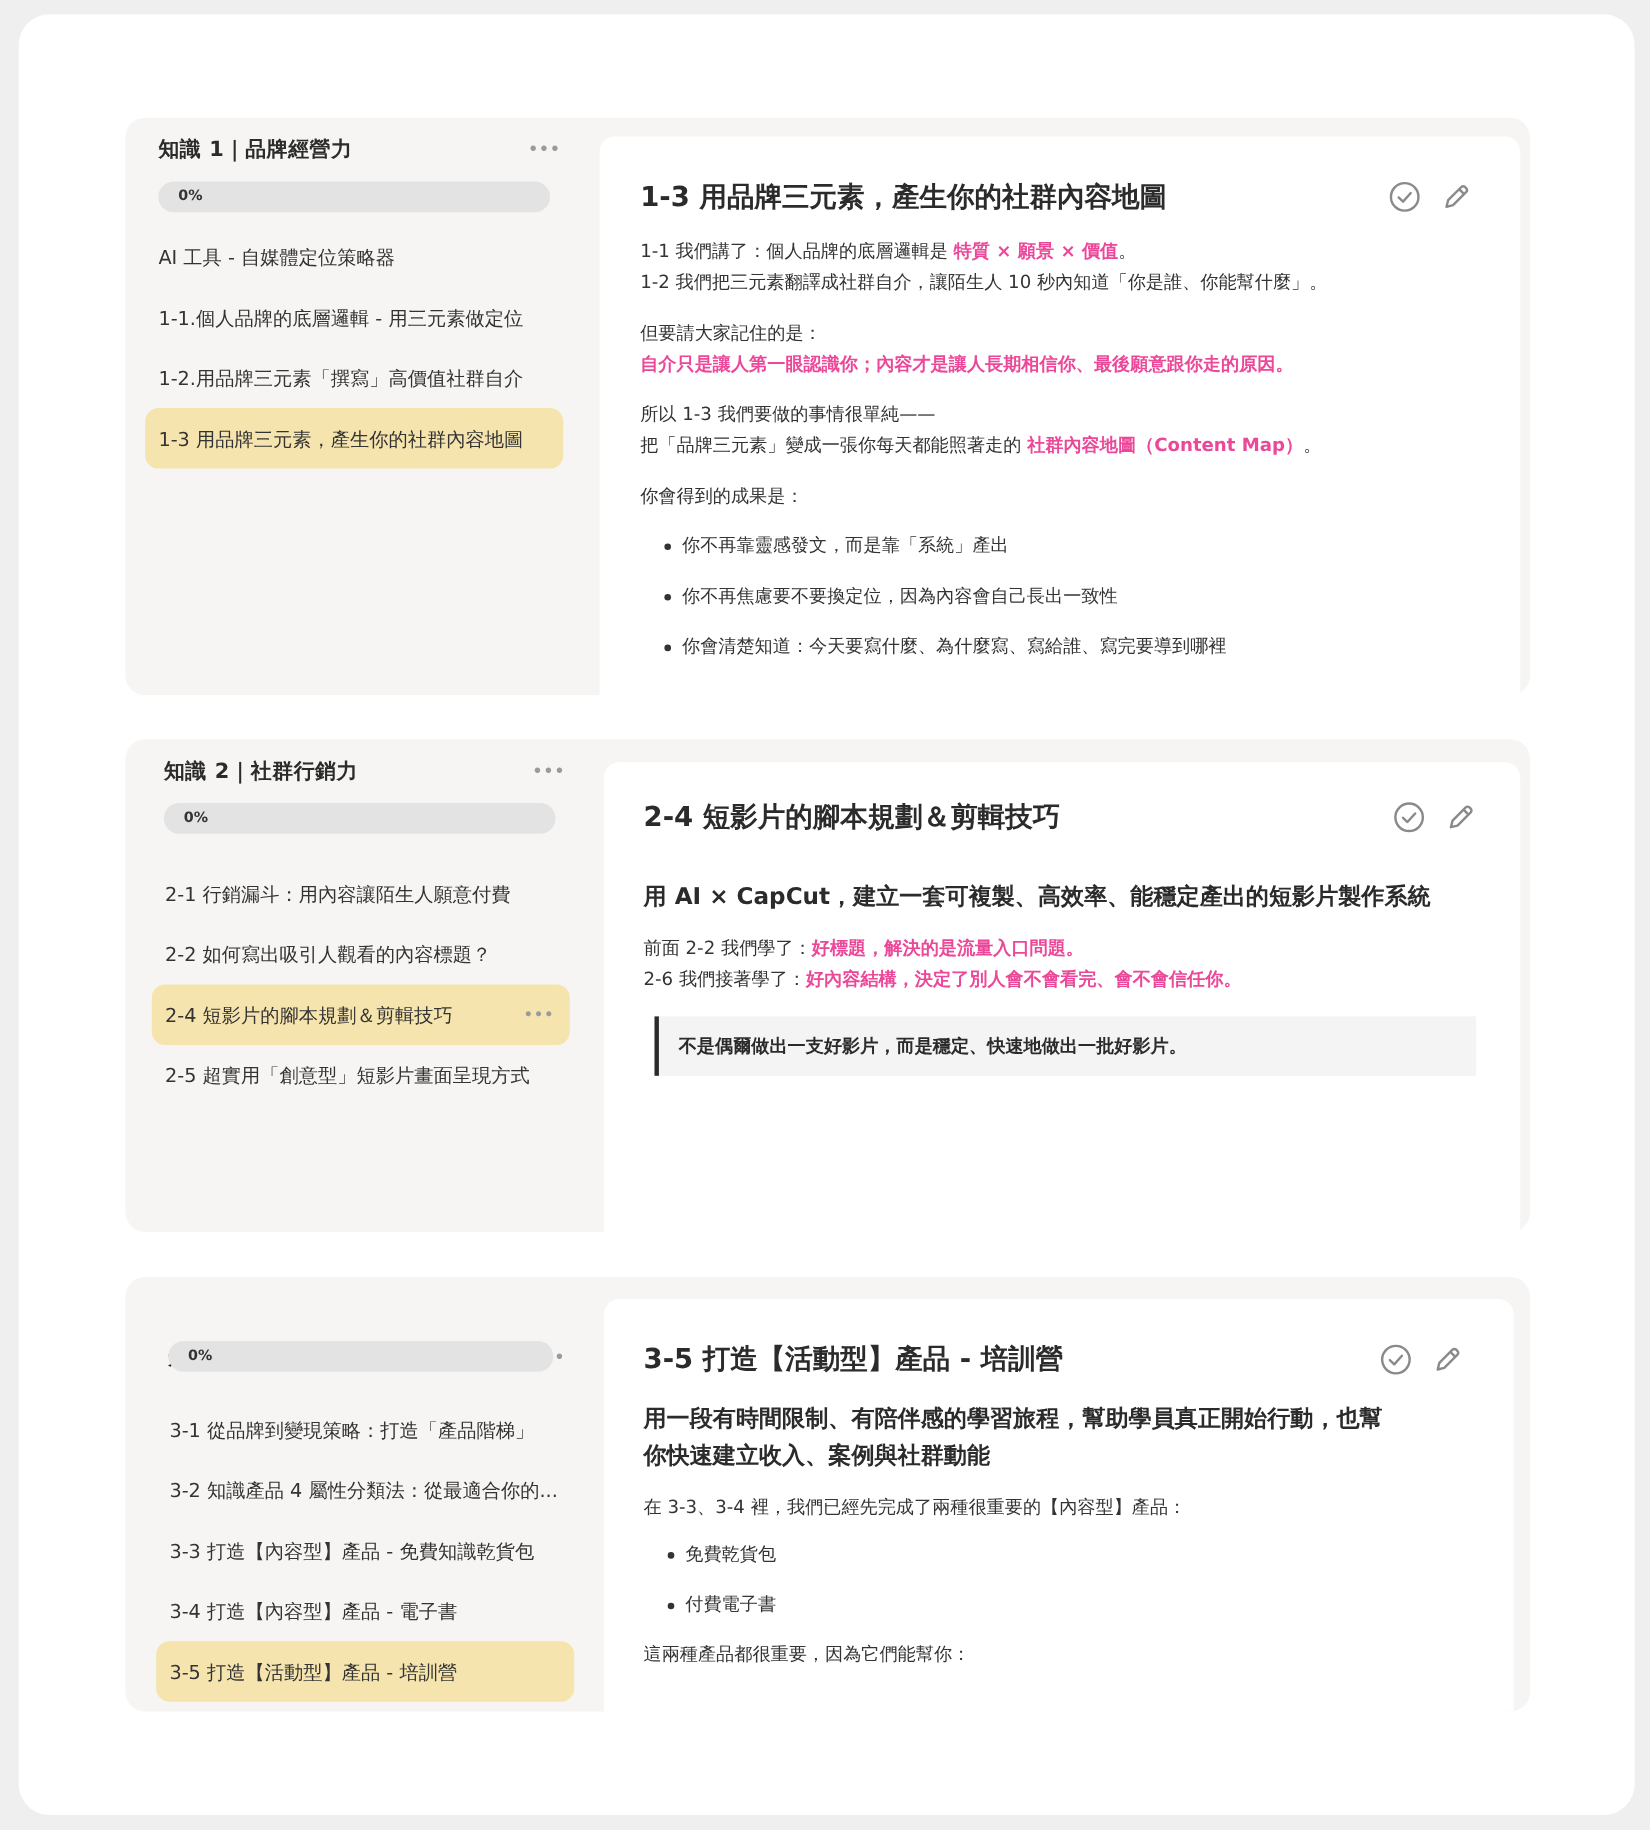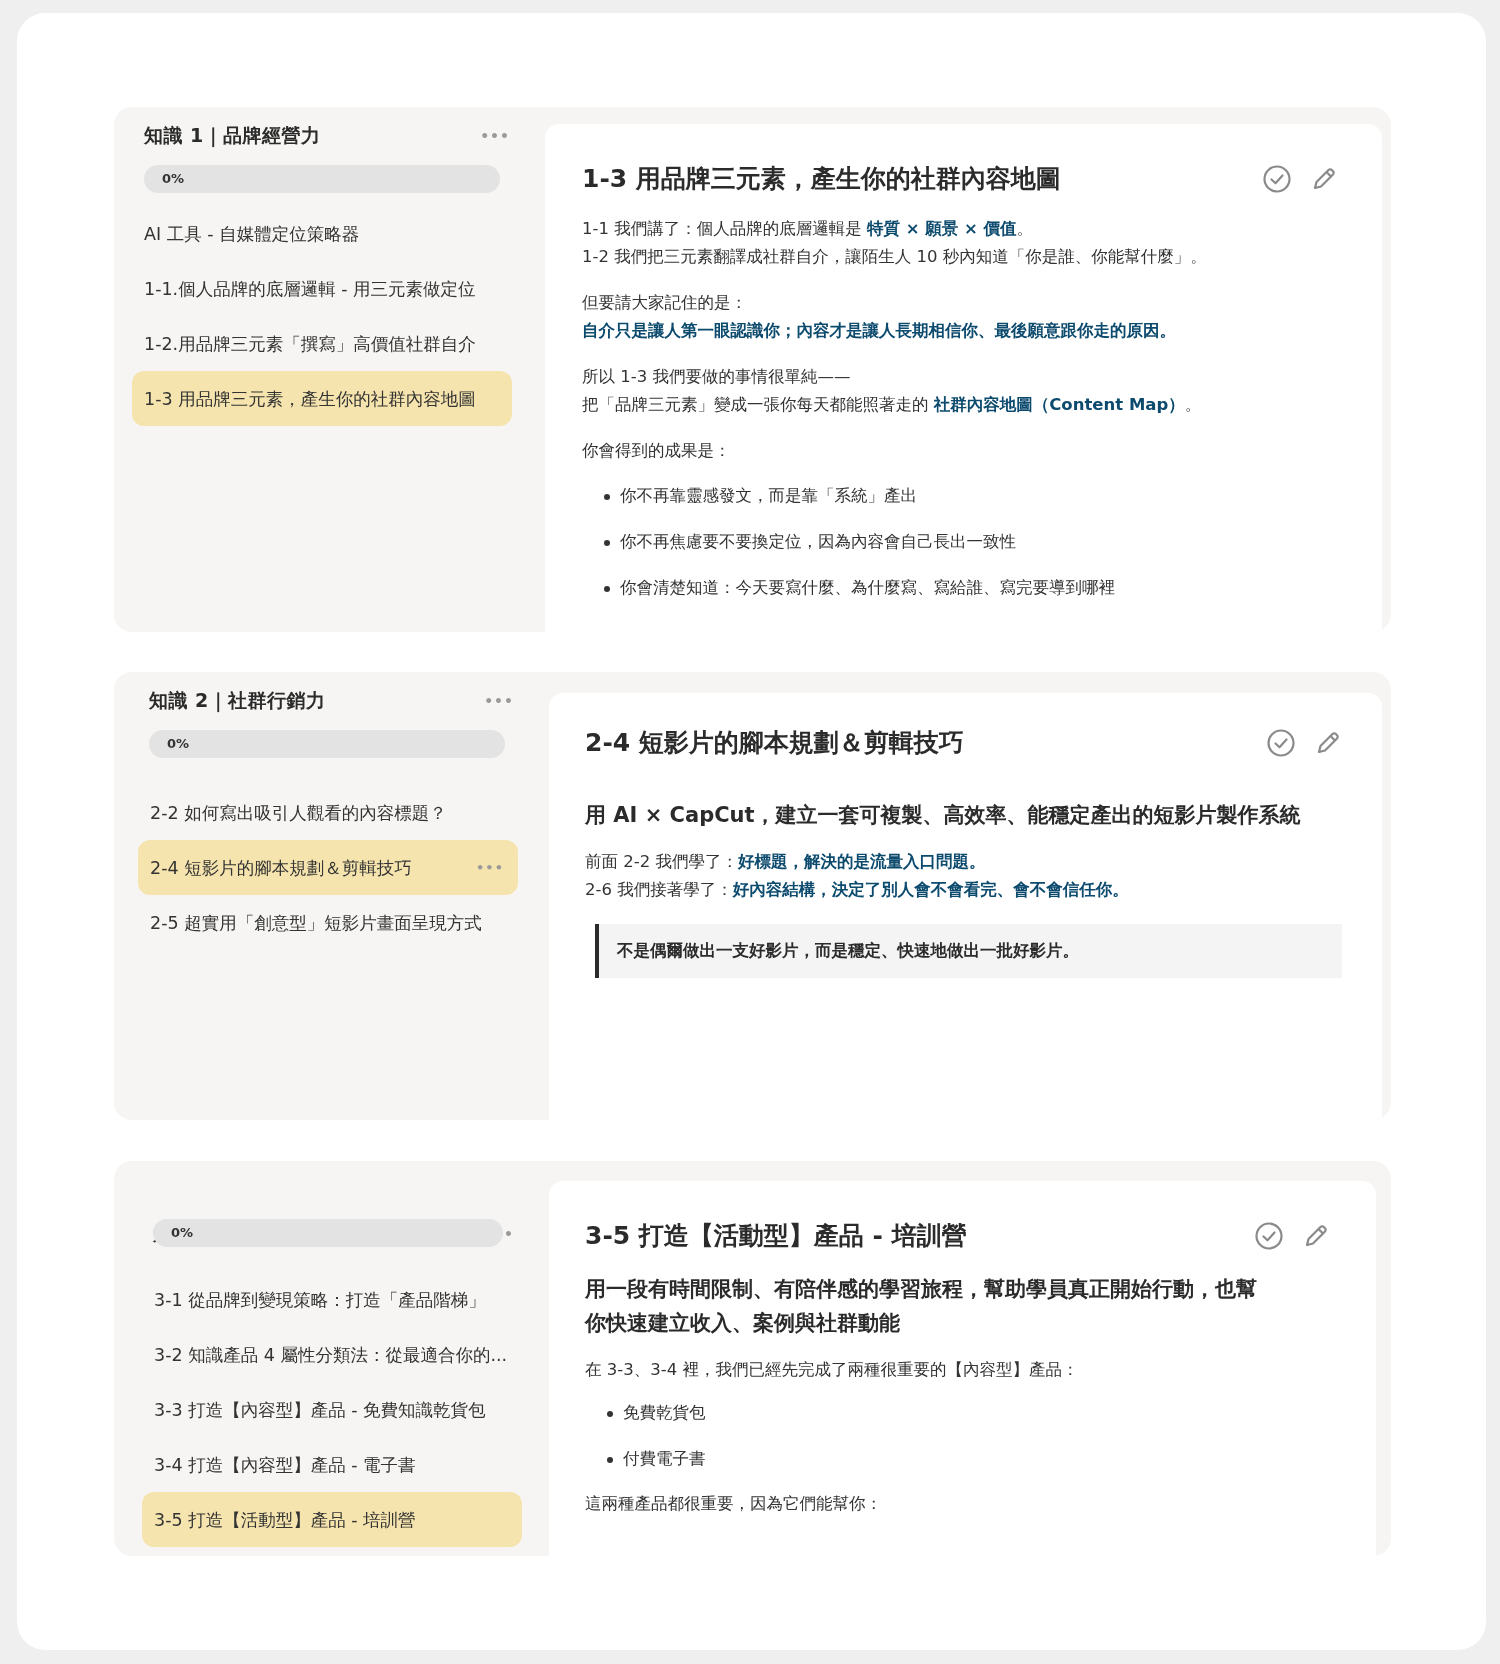--- a/index.html
+++ b/index.html
@@ -24,21 +24,21 @@
   .content { position: absolute; background: #ffffff; border-radius: 14px 14px 0 0; }
   .c1 { left: 431px; top: 17px; width: 837px; height: 520px; }
   .c2 { left: 435px; top: 21px; width: 833px; height: 440px; }
   .c3 { left: 435px; top: 20px; width: 827px; height: 400px; }
   .c-inner { position: absolute; left: 37px; right: 44px; top: 0; }
   .c-title-row { display: flex; align-items: center; justify-content: space-between; }
   .c-title { font-size: 25px; font-weight: bold; color: #2b2b2b; }
   .c-icons { display: flex; gap: 18px; align-items: center; }
   .c-icons svg { display: block; cursor: pointer; }
   .para { font-size: 16.5px; line-height: 28px; color: #333; }
-  .para b { color: #0c4a6e; }
+  .para b { color: #ec4899; }
   .subtitle { font-size: 21px; font-weight: bold; color: #2b2b2b; line-height: 34px; }
   ul.bul { list-style: none; }
   ul.bul li { font-size: 16.5px; color: #333; padding-left: 38px; position: relative; height: 46px; line-height: 46px; }
   ul.bul li::before { content: ""; position: absolute; left: 22px; top: 21px; width: 6px; height: 6px; border-radius: 50%; background: #333; }
   .quote { border-left: 4px solid #2b2b2b; background: #f4f4f4; padding: 0 0 0 18px; height: 54px; display: flex; align-items: center; font-size: 16.5px; font-weight: bold; color: #2b2b2b; margin-left: 10px; }
 </style>
 </head>
 <body>
 
 <div class="outer"></div>
@@ -107,20 +107,23 @@
 <section class="panel p2">
   <div class="sidebar">
     <div class="sb-head" style="left:31px; right:24px;">
       <span class="sb-title">知識 2｜社群行銷力</span>
       <span class="dots">•••</span>
     </div>
     <div class="progress" style="left:31px;">
       <span class="pct">0%</span>
     </div>
     <div class="items" style="top:113px; left:20px;">
+      <div class="item">
+          <span class="lbl">2-1 行銷漏斗：用內容讓陌生人願意付費</span>
+        </div>
       <div class="item">
           <span class="lbl">2-2 如何寫出吸引人觀看的內容標題？</span>
         </div>
       <div class="item active">
           <span class="lbl">2-4 短影片的腳本規劃＆剪輯技巧</span>
           <span class="dots">•••</span>
         </div>
       <div class="item">
           <span class="lbl">2-5 超實用「創意型」短影片畫面呈現方式</span>
         </div>

